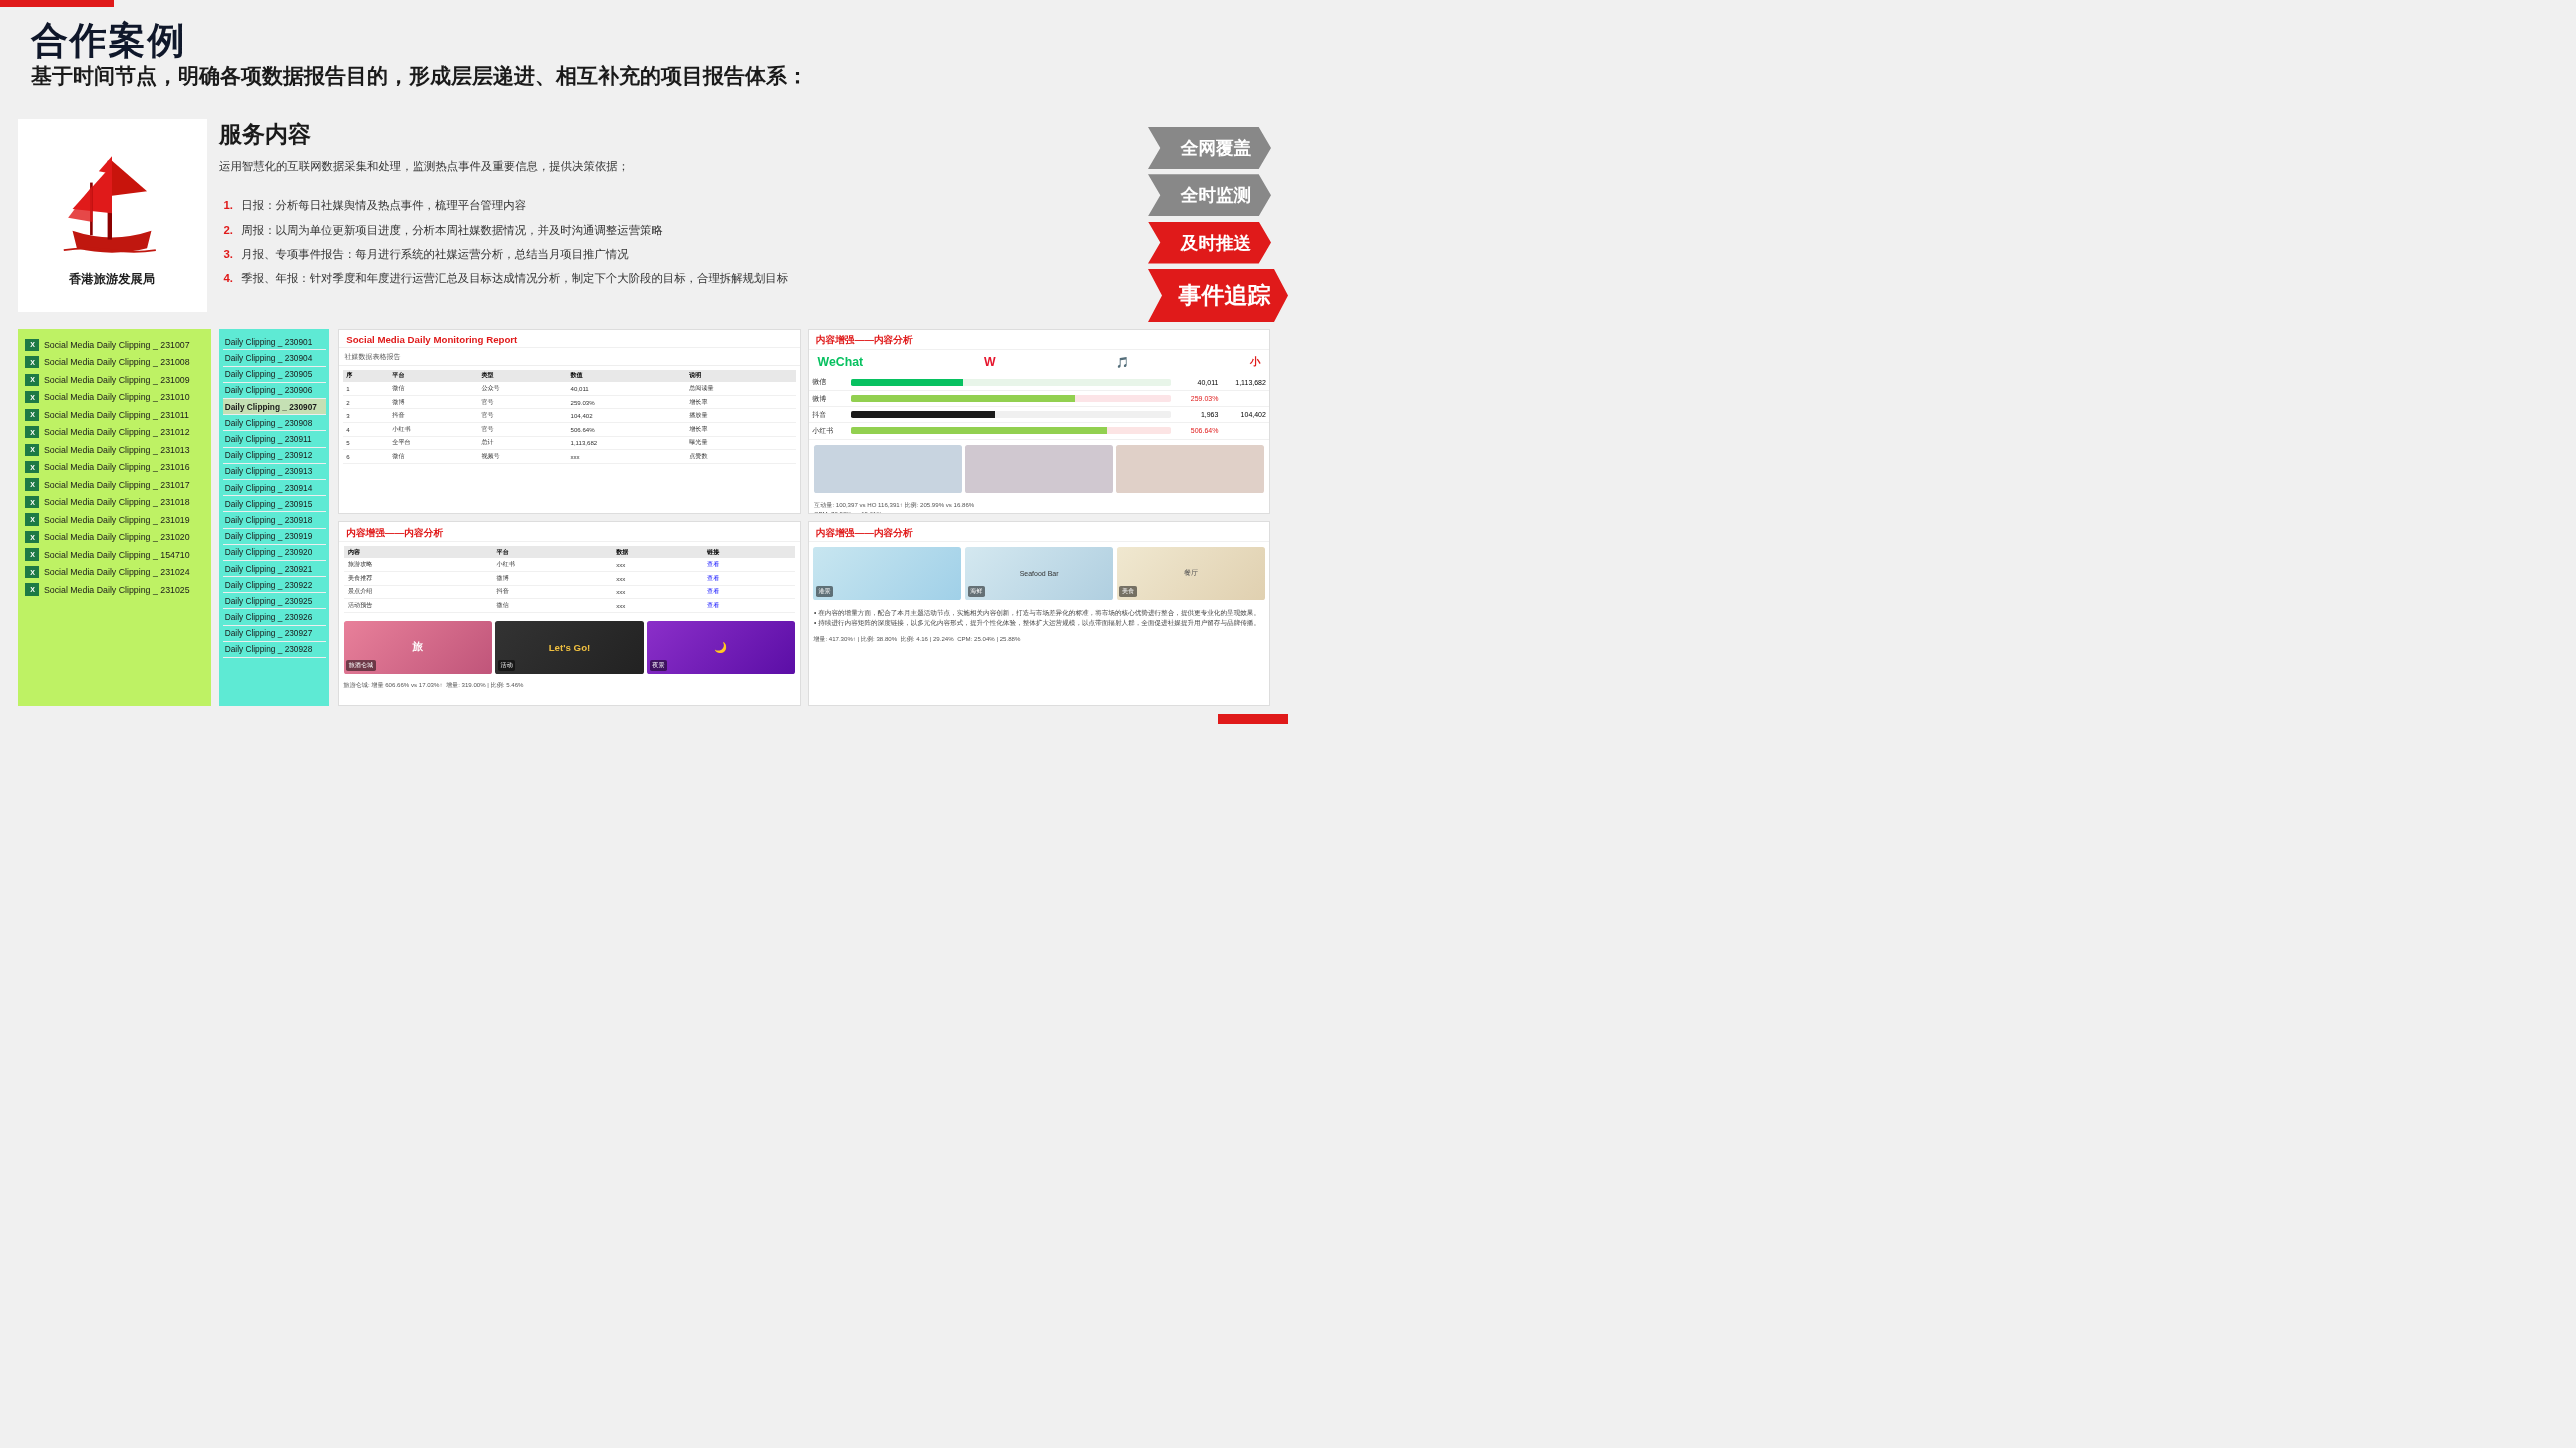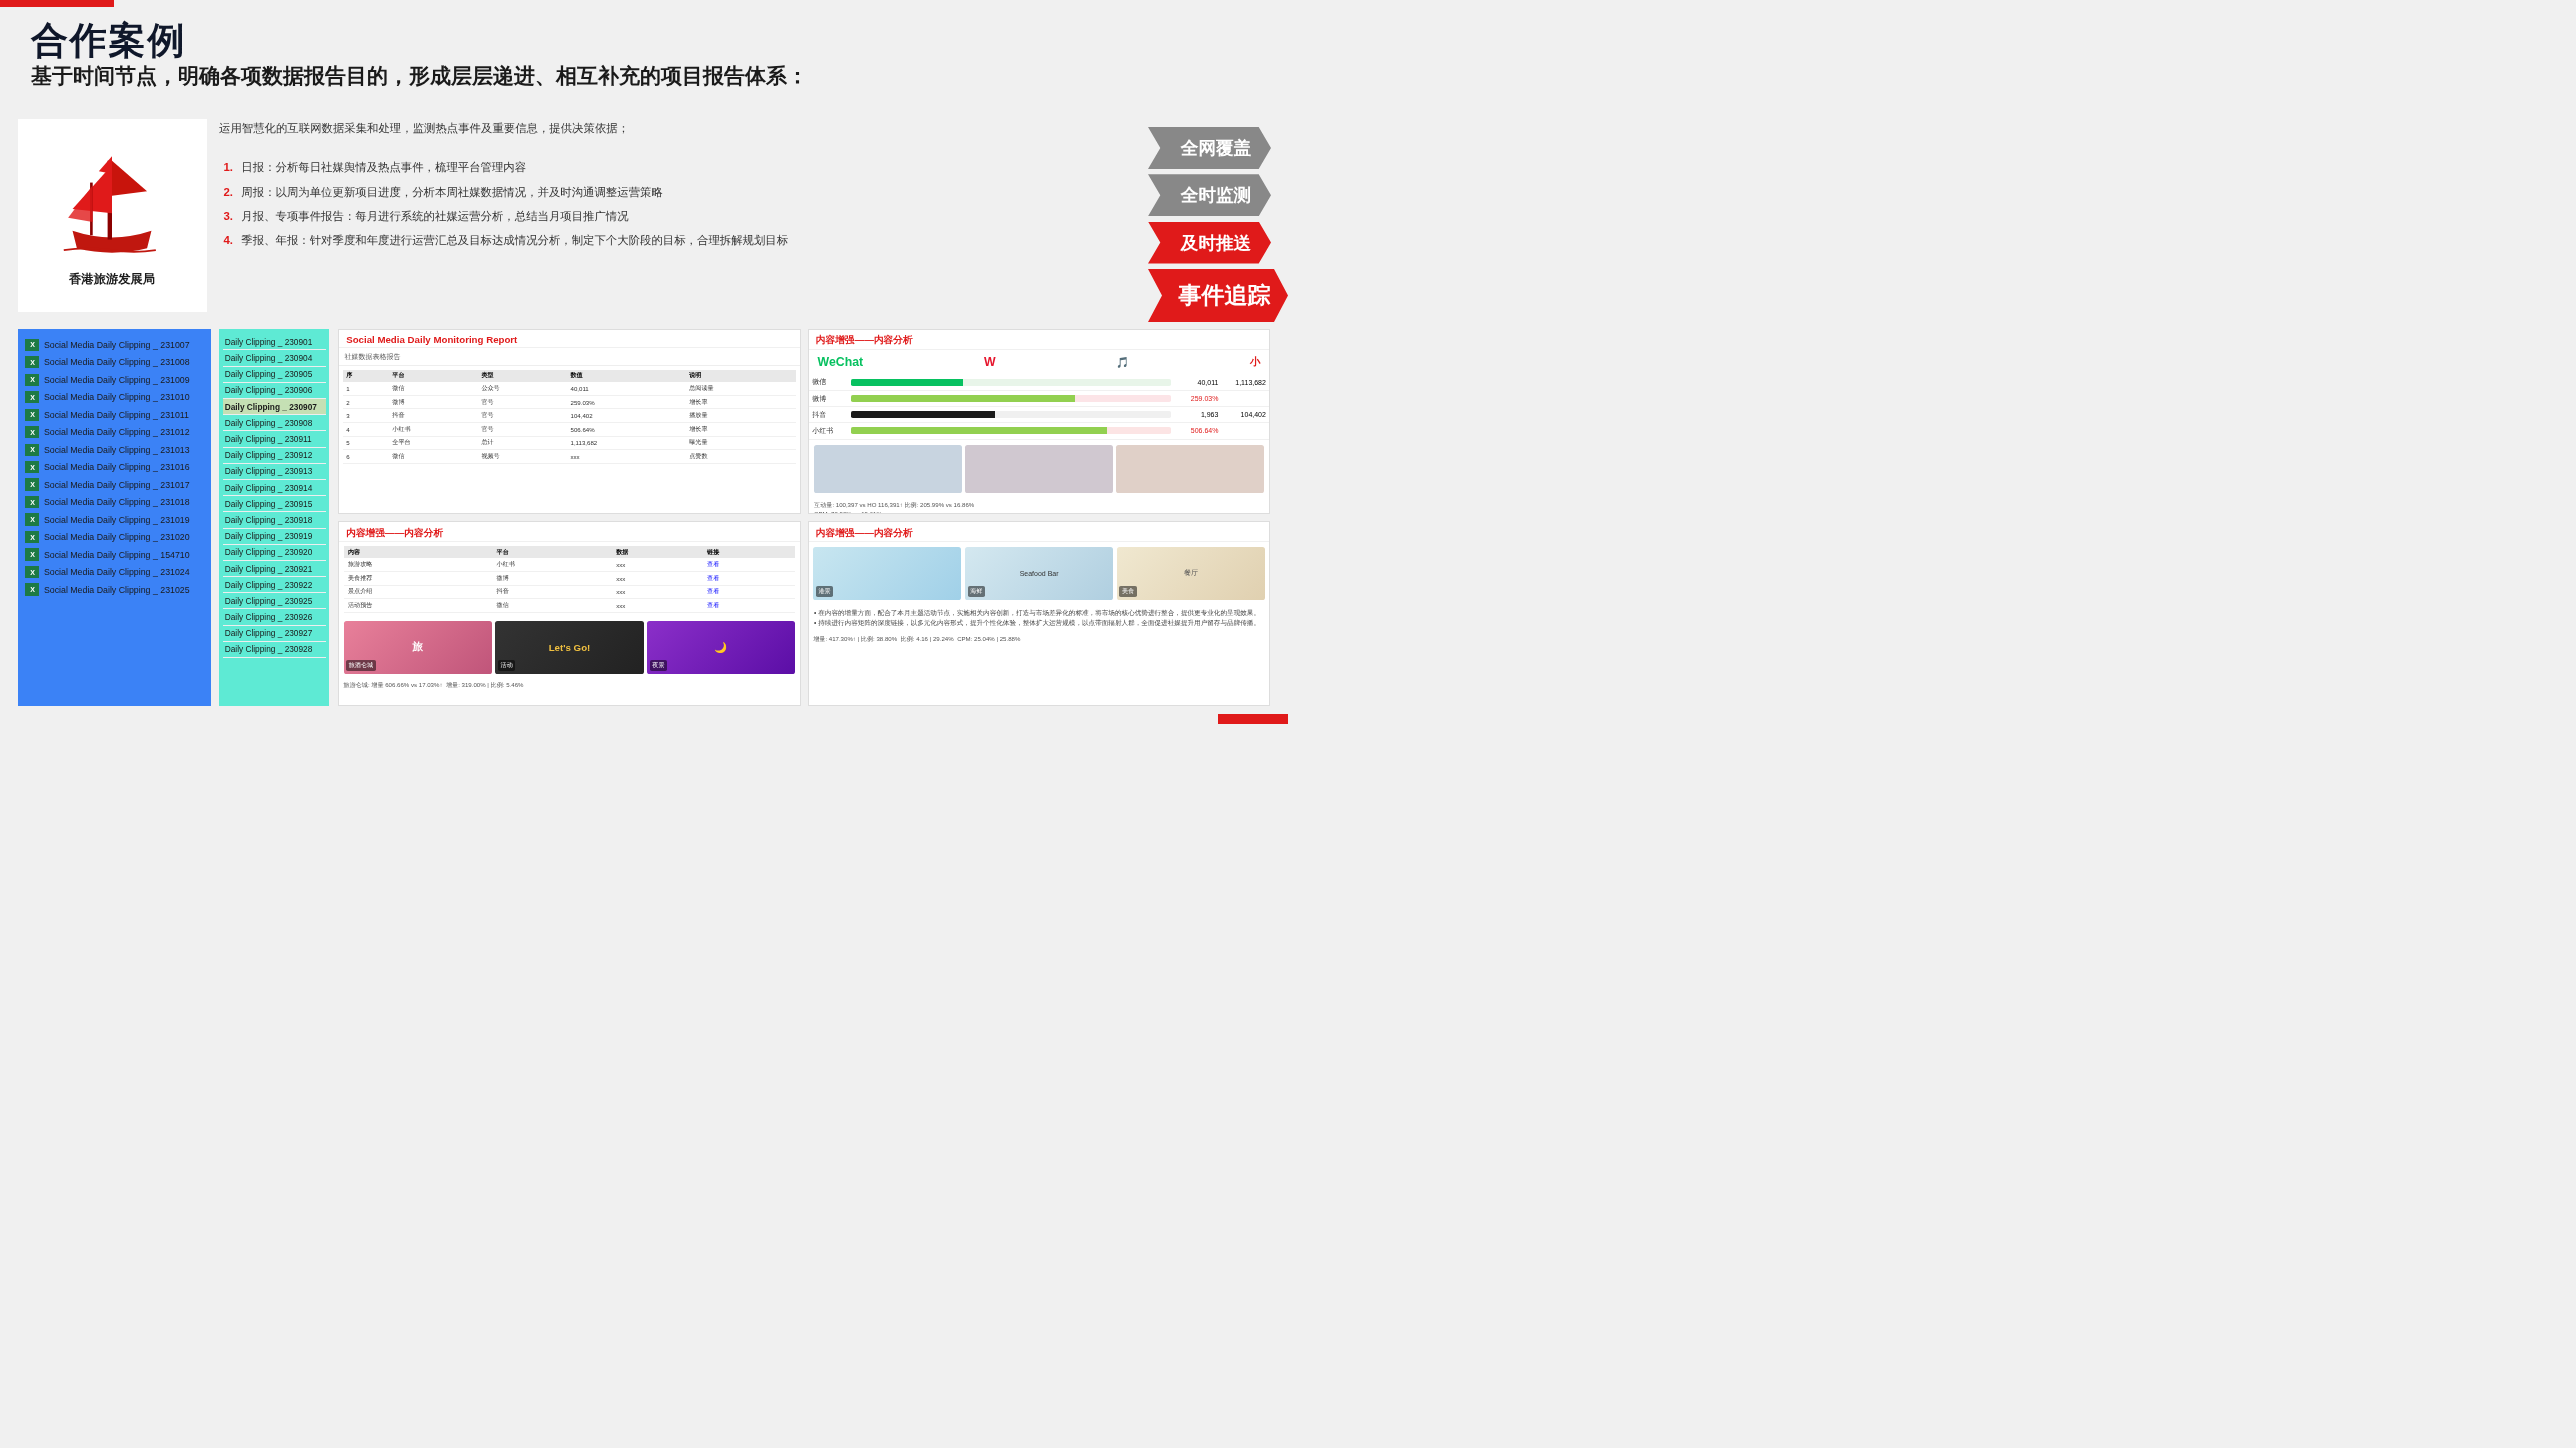--- a/index.html
+++ b/index.html
@@ -150,21 +150,21 @@
       left: 17.6px;
       right: 17.6px;
       bottom: 17.6px;
       display: flex;
       gap: 8.8px;
     }
 
     
     .file-list-panel {
       width: 193px;
-      background: #3b82f6;
+      background: #bef264;
       padding: 7px 4.4px;
       overflow-y: auto;
       flex-shrink: 0;
     }
 
     .file-item {
       display: flex;
       align-items: center;
       padding: 2.6px 3.5px;
       font-size: 8.8px;
@@ -379,20 +379,21 @@
 
     <rect x="40" y="45" width="3" height="60" fill="#8b0000"></rect>
     <path d="M43 48 L43 90 L15 85 Z" fill="#e01a1a" opacity="0.8"></path>
 
     <path d="M10 122 Q35 118 65 122 Q90 126 115 122" stroke="#c0170f" stroke-width="2" fill="none"></path>
   </svg>
   <div class="logo-text">香港旅游发展局</div>
 </div>
 
 <div class="service-box">
+  <div class="service-title">服务内容</div>
   <div class="service-desc">运用智慧化的互联网数据采集和处理，监测热点事件及重要信息，提供决策依据；</div>
   <ul class="service-list">
     <li>
       <span class="num">1.</span>
       <span>日报：分析每日社媒舆情及热点事件，梳理平台管理内容</span>
     </li>
     <li>
       <span class="num">2.</span>
       <span>周报：以周为单位更新项目进度，分析本周社媒数据情况，并及时沟通调整运营策略</span>
     </li>

